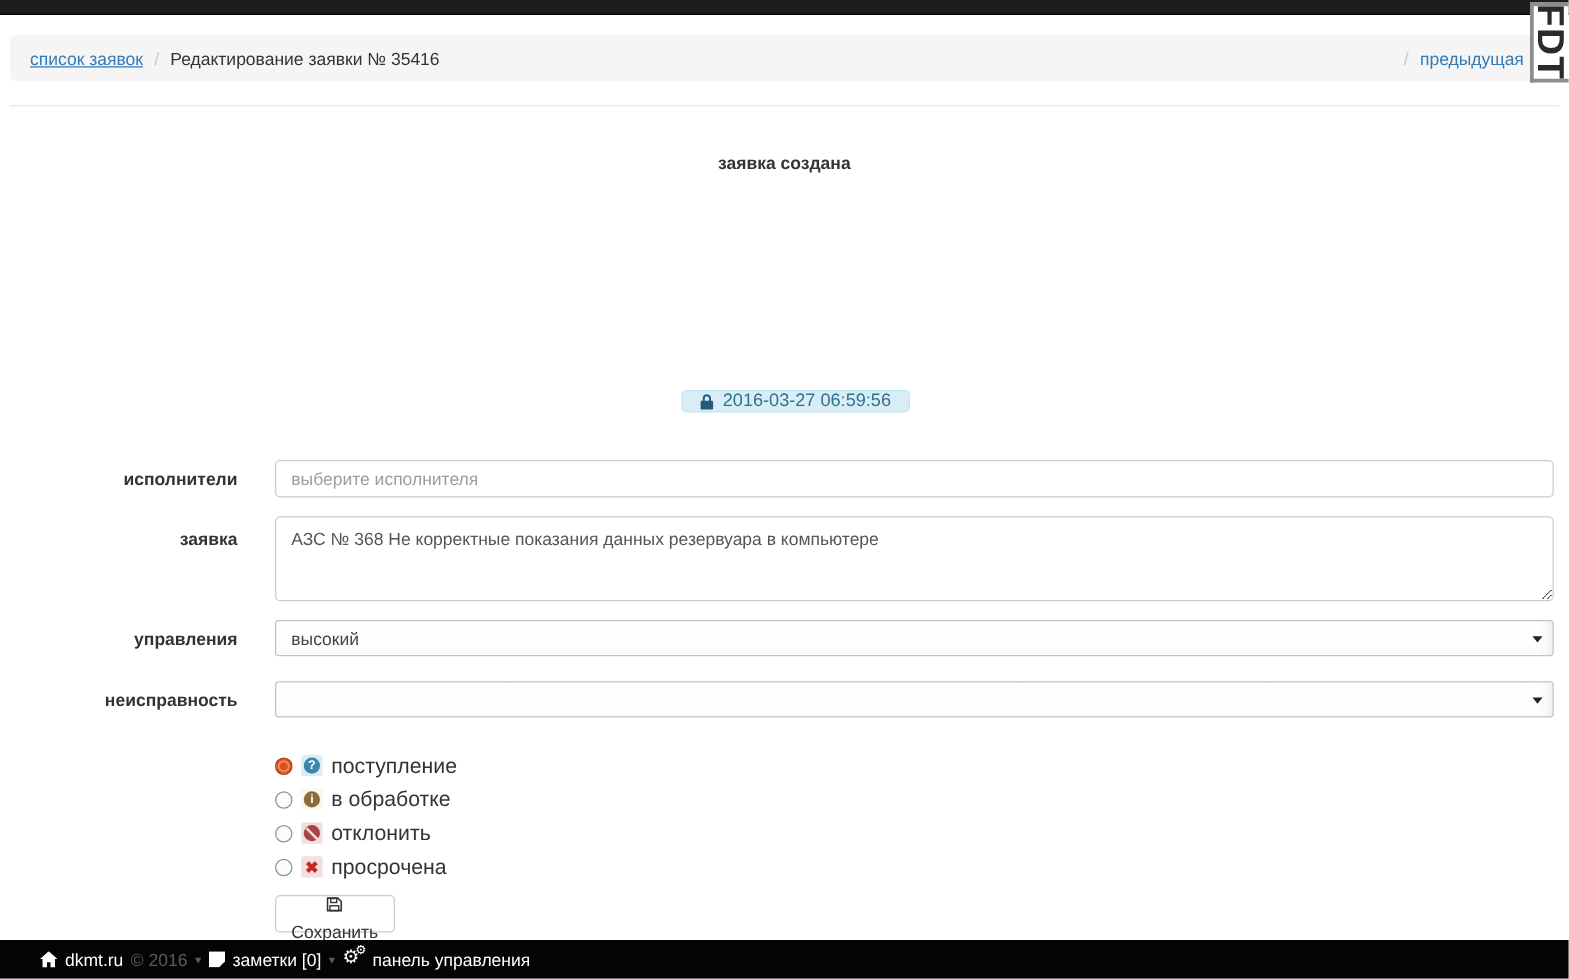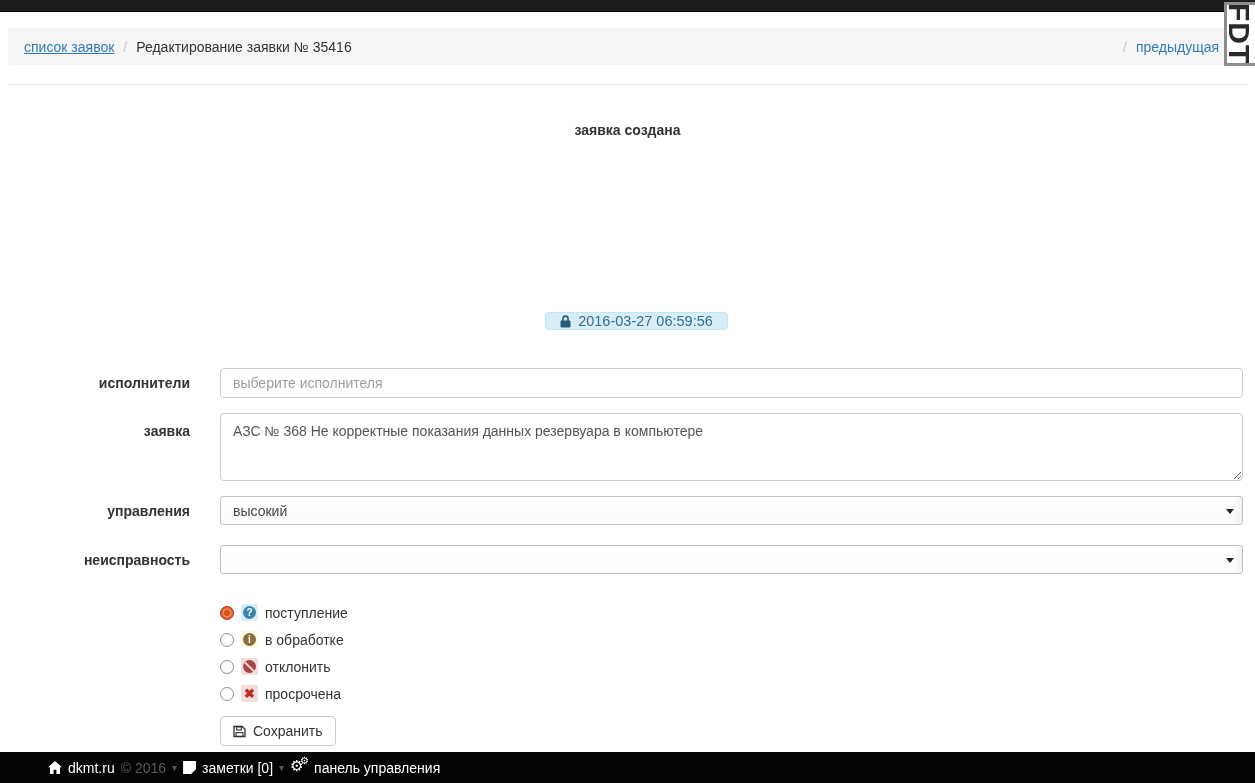--- a/index.html
+++ b/index.html
@@ -105,33 +105,33 @@
   }
   .sicon-q  { background:#d9edf7; } .sicon-q .disc { background:#3a87ad; }
   .sicon-i  { background:#fcf8e3; } .sicon-i .disc { background:#8a6d3b; }
   .sicon-ban{ background:#f2dede; } .sicon-ban .disc { background:#a94442; }
   .sicon-ban .disc::after {
     content:""; position:absolute; left:0px; right:0px; top:5.5px; height:2.4px;
     background:#f2dede; transform:rotate(45deg);
   }
   .sicon-x { background:#f2dede; }
   .sicon-x .x { color:#bf2e24; font-weight:bold; font-size:13px; line-height:1; }
-  .slabel { color:#333; font-size:14px; }
+  .slabel { color:#333; font-size:17px; }
 
   
   .save-btn {
     margin-left:220px; display:inline-flex; align-items:center; gap:7px;
     height:30px; padding:0 12px; background:#fff; border:1px solid #ccc; border-radius:4px;
-    font-size:14px; color:#333; cursor:pointer; font-family:"Liberation Sans", sans-serif;
+    font-size:14px; color:#333; cursor:pointer; font-family:"Liberation Sans", sans-serif;flex-direction:column;
   }
 
   
   .footer {
     position:absolute; left:0; right:0; bottom:0; height:31px; background:#040404;
-    display:flex; align-items:center; padding-left:48px; color:#fff; font-size:14px;
+    display:flex; align-items:center; padding-left:32px; color:#fff; font-size:14px;
   }
   .footer .grp { display:flex; align-items:center; gap:6px; }
   .footer a { color:#fff; text-decoration:none; cursor:pointer; }
   .muted { color:#5c5c5c; }
   .f-caret { color:#5c5c5c; font-size:10px; }
   .gap18 { margin-left:6px; }
   .note-icon {
     width:13px; height:13px; background:#fff; display:inline-block;
     clip-path:polygon(0 0, 100% 0, 100% 62%, 62% 100%, 0 100%);
   }

